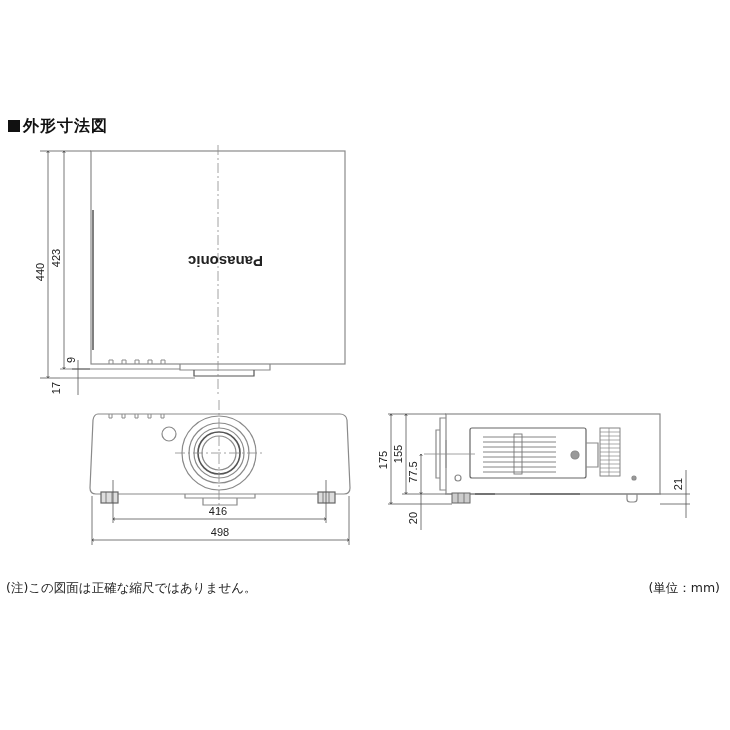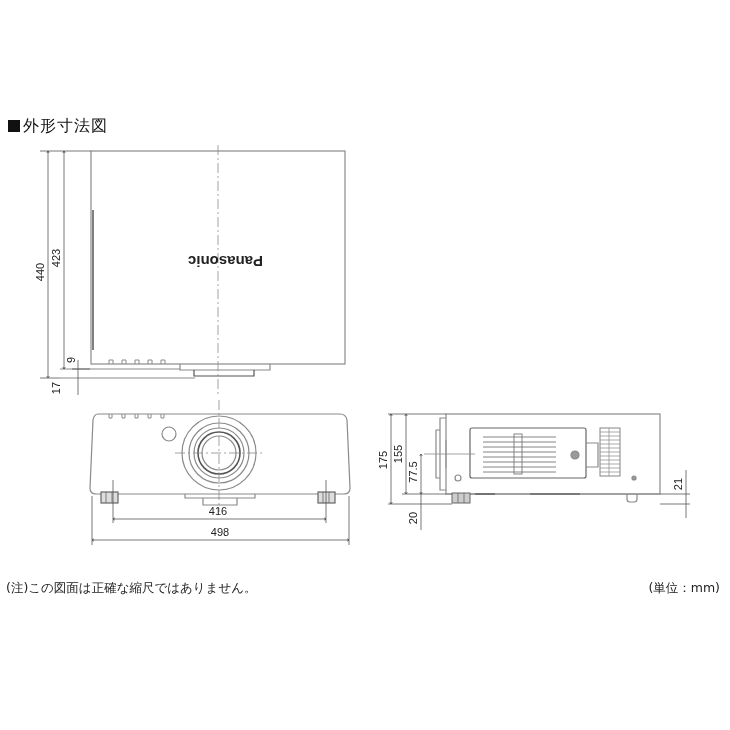--- a/index.html
+++ b/index.html
@@ -1,17 +1,17 @@
 <!DOCTYPE html>
 <html><head>
 <meta charset="utf-8">
 <style>
   html, body { margin:0; padding:0; background:#ffffff; }
   body { width:730px; height:730px; position:relative; overflow:hidden; font-family:"DejaVu Sans", sans-serif; color:#1a1a1a; }
-  .title { position:absolute; left:8px; top:116px; font-size:16px; font-weight:normal; letter-spacing:1px; color:#111; }
+  .title { position:absolute; left:8px; top:116px; font-size:16px; font-weight:bold; letter-spacing:1px; color:#111; }
   .title .sq { display:inline-block; width:12px; height:12px; background:#111; margin-right:3px; vertical-align:-1px; }
   svg { position:absolute; left:0; top:0; }
   .note { position:absolute; left:6px; top:580px; font-size:12.5px; color:#222;text-align:right; }
   .unit { position:absolute; right:10px; top:580px; font-size:12.5px; color:#222;margin-left:20px; }
   .dim { font-family:"Liberation Sans", sans-serif; font-size:11px; fill:#222; }
   .logo { font-family:"Liberation Sans", sans-serif; font-weight:bold; font-size:15px; fill:#222; }
 </style>
 </head>
 <body>
 

